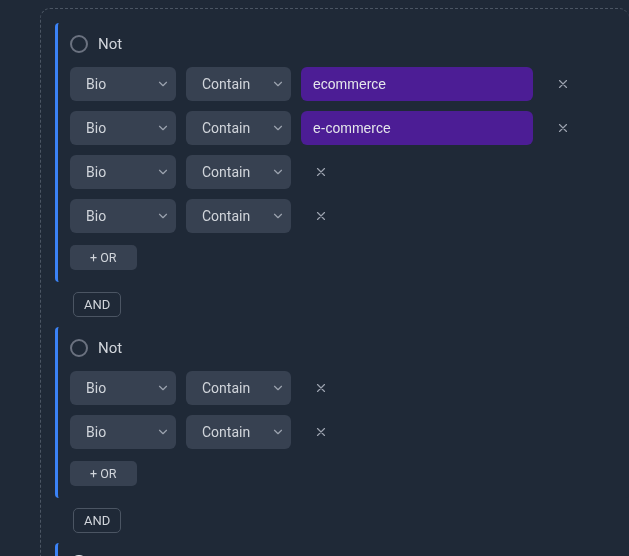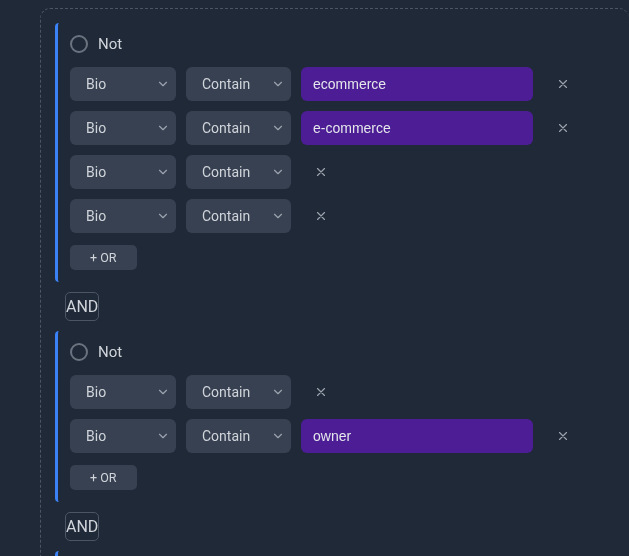--- a/index.html
+++ b/index.html
@@ -107,24 +107,24 @@
     padding: 5px 20px;
     color: #d1d5db;
     font-size: 12.5px;
     cursor: pointer;
     margin-top: 2px;
   }
   .and-badge {
     display: inline-block;
     border: 1px solid #4b5563;
     border-radius: 5px;
-    padding: 4px 0;
-    color: #d1d5db;
-    font-size: 16px;
-    margin: 10px 0 10px 10px;
+    padding: 4px 10px;
+    color: #d1d5db;
+    font-size: 13px;
+    margin: 10px 0 10px 18px;
   }
 </style>
 </head>
 <body>
 
 <div class="outer">
   <div id="groups-mount">
   <div class="group">
     <div class="not-row">
       <div class="checkbox">
@@ -278,21 +278,20 @@
               </span>
     </div>
     <div class="select op">
       <span class="sel-op">Contain</span>
       <span class="chev">
                 <svg viewBox="0 0 24 24">
                   <path d="M6 9l6 6 6-6" stroke="#9ca3af" stroke-width="2" fill="none" stroke-linecap="round" stroke-linejoin="round"></path>
                 </svg>
               </span>
     </div>
-    <input class="text-input" type="text" value="owner" style="">
     <div class="remove">
       <svg viewBox="0 0 24 24">
                 <path d="M6 6l12 12M18 6L6 18" stroke="#9ca3af" stroke-width="2" stroke-linecap="round"></path>
               </svg>
     </div>
   </div>
 </div>
     <div class="or-btn">+ OR</div>
   </div>
 

